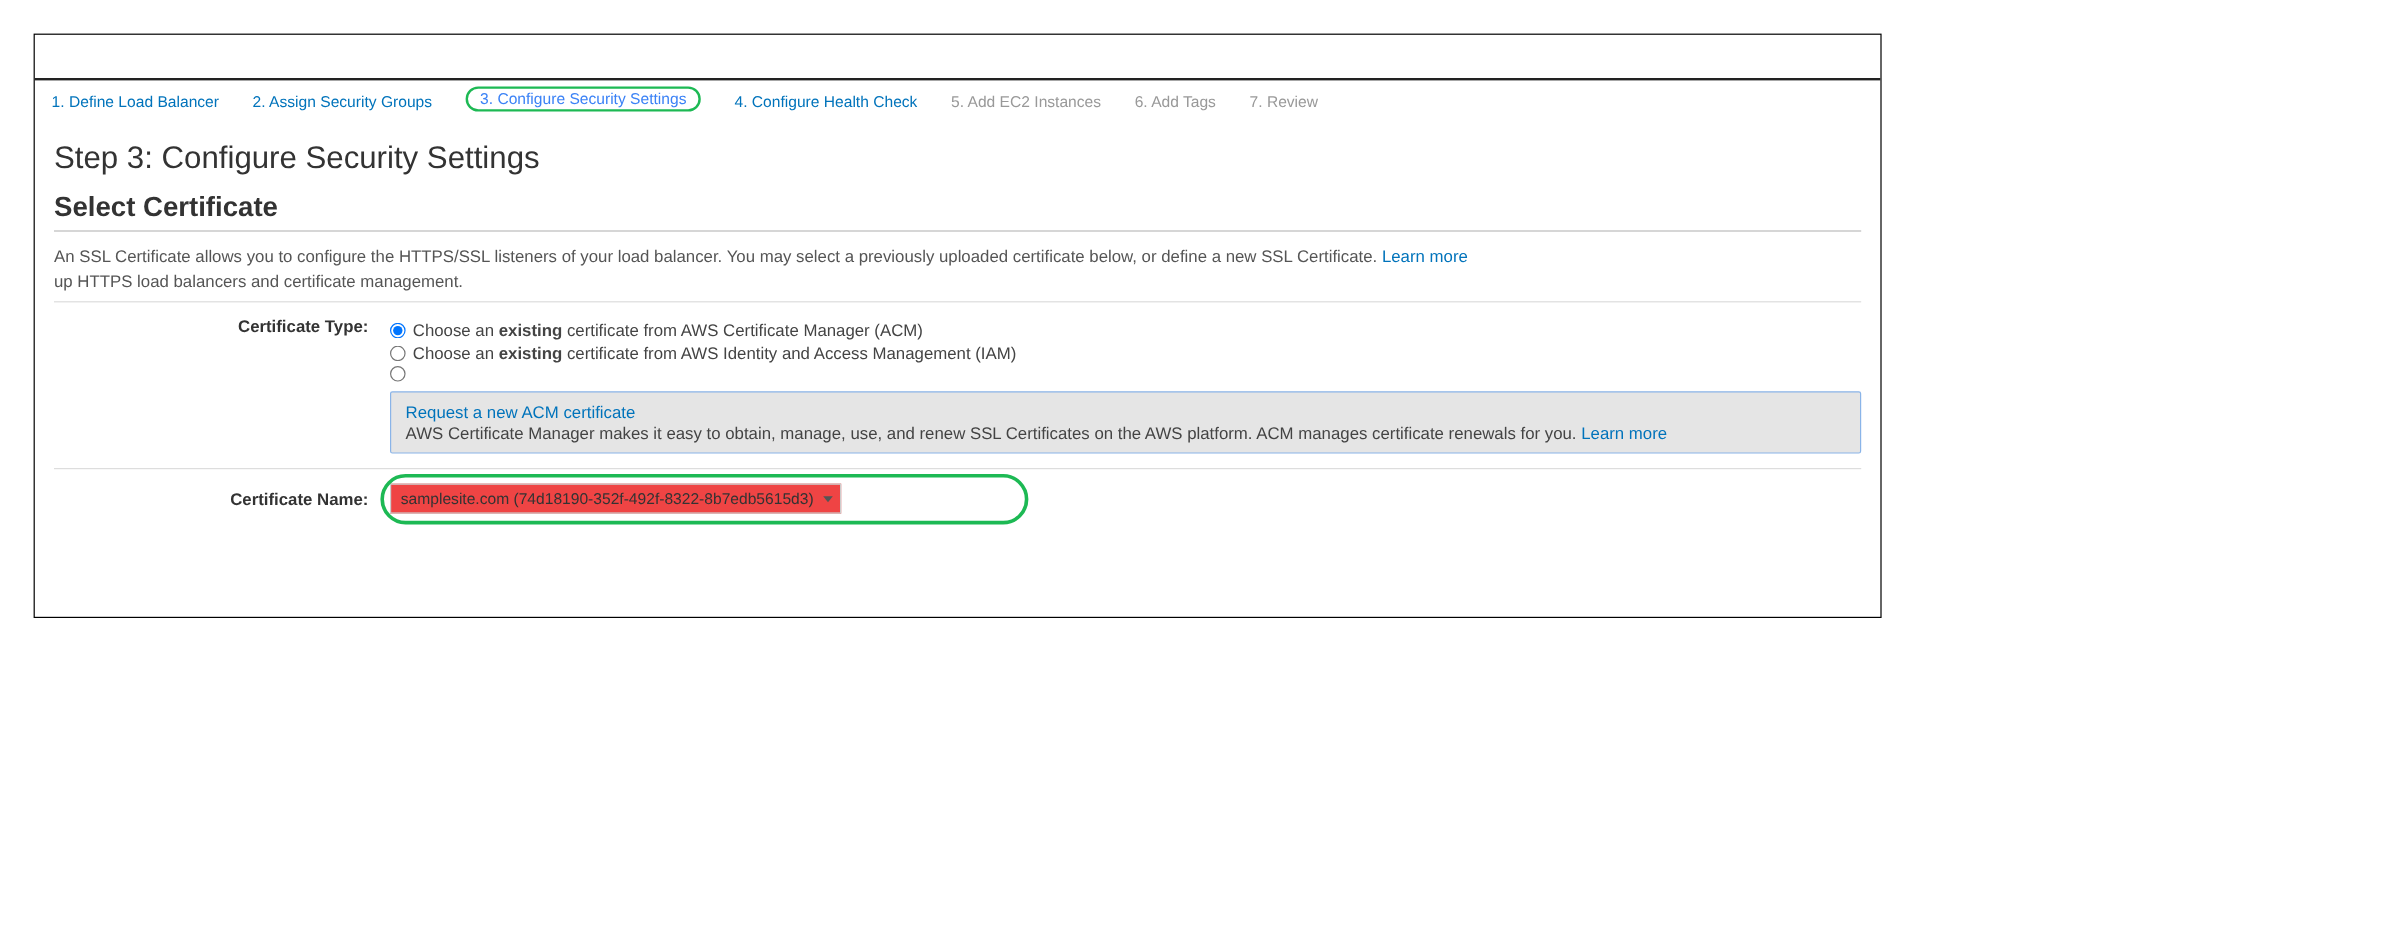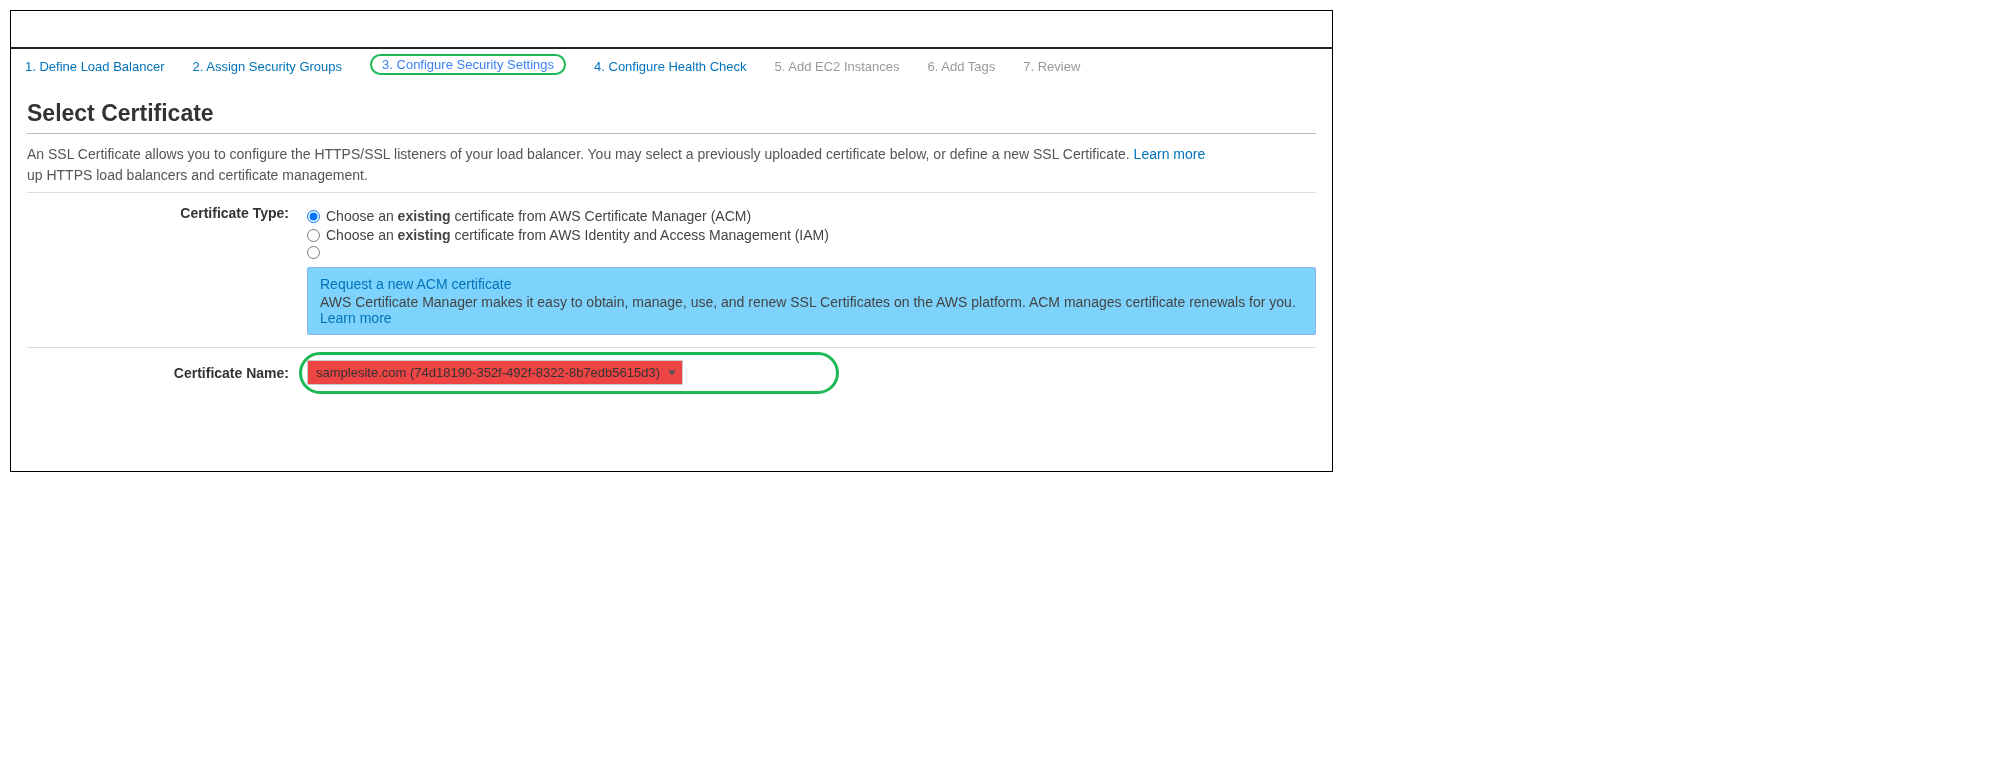--- a/index.html
+++ b/index.html
@@ -6,22 +6,22 @@
   body {
     margin: 0;
     padding: 0;
     font-family: "Helvetica Neue", Arial, sans-serif;
     font-size: 14px;
     color: #333;
     background: #fff;
   }
   .outer {
     border: 1px solid #000;
-    width: 1323px;
-    margin: 10px;
+    width: 1540px;
+    margin: 28px;
     padding: 0;
   }
   .topbar {
     height: 38px;
     border-bottom: 2px solid #222;
   }
   .steps {
     display: flex;
     gap: 28px;
     padding: 10px 14px 8px 14px;
@@ -83,21 +83,21 @@
     align-items: center;
     gap: 6px;
     margin: 3px 0;
     color: #444;
   }
   .radio-line input { margin: 0; }
   .radio-line .bold { font-weight: 700; }
   .info-box {
     margin-top: 8px;
     border: 1px solid #8ab4e8;
-    background: #7dd3fc;
+    background: #e5e5e5;
     border-radius: 2px;
     padding: 8px 12px;
     color: #444;
   }
   .info-box .req-link { color: #0073bb; cursor: pointer; display: inline-block; margin-bottom: 2px; }
   .info-box .learn { color: #0073bb; cursor: pointer; }
   .field-area-wrap { position: relative; }
   .cert-select-wrap {
     position: relative;
     display: inline-block;
@@ -150,20 +150,21 @@
     <span class="step">1. Define Load Balancer</span>
     <span class="step">2. Assign Security Groups</span>
     <span class="step current">3. Configure Security Settings</span>
     <span class="step">4. Configure Health Check</span>
     <span class="step disabled">5. Add EC2 Instances</span>
     <span class="step disabled">6. Add Tags</span>
     <span class="step disabled">7. Review</span>
   </div>
 
   <div class="content">
+    <h1 class="page-title">Step 3: Configure Security Settings</h1>
 
     <h2 class="section-title">Select Certificate</h2>
     <hr class="section-line">
 
     <div class="desc">
       <span>An SSL Certificate allows you to configure the HTTPS/SSL listeners of your load balancer. You may select a previously uploaded certificate below, or define a new SSL Certificate. </span><span class="learn">Learn more</span><br>
       <span>up HTTPS load balancers and certificate management.</span>
     </div>
 
     <hr class="thin-line">

